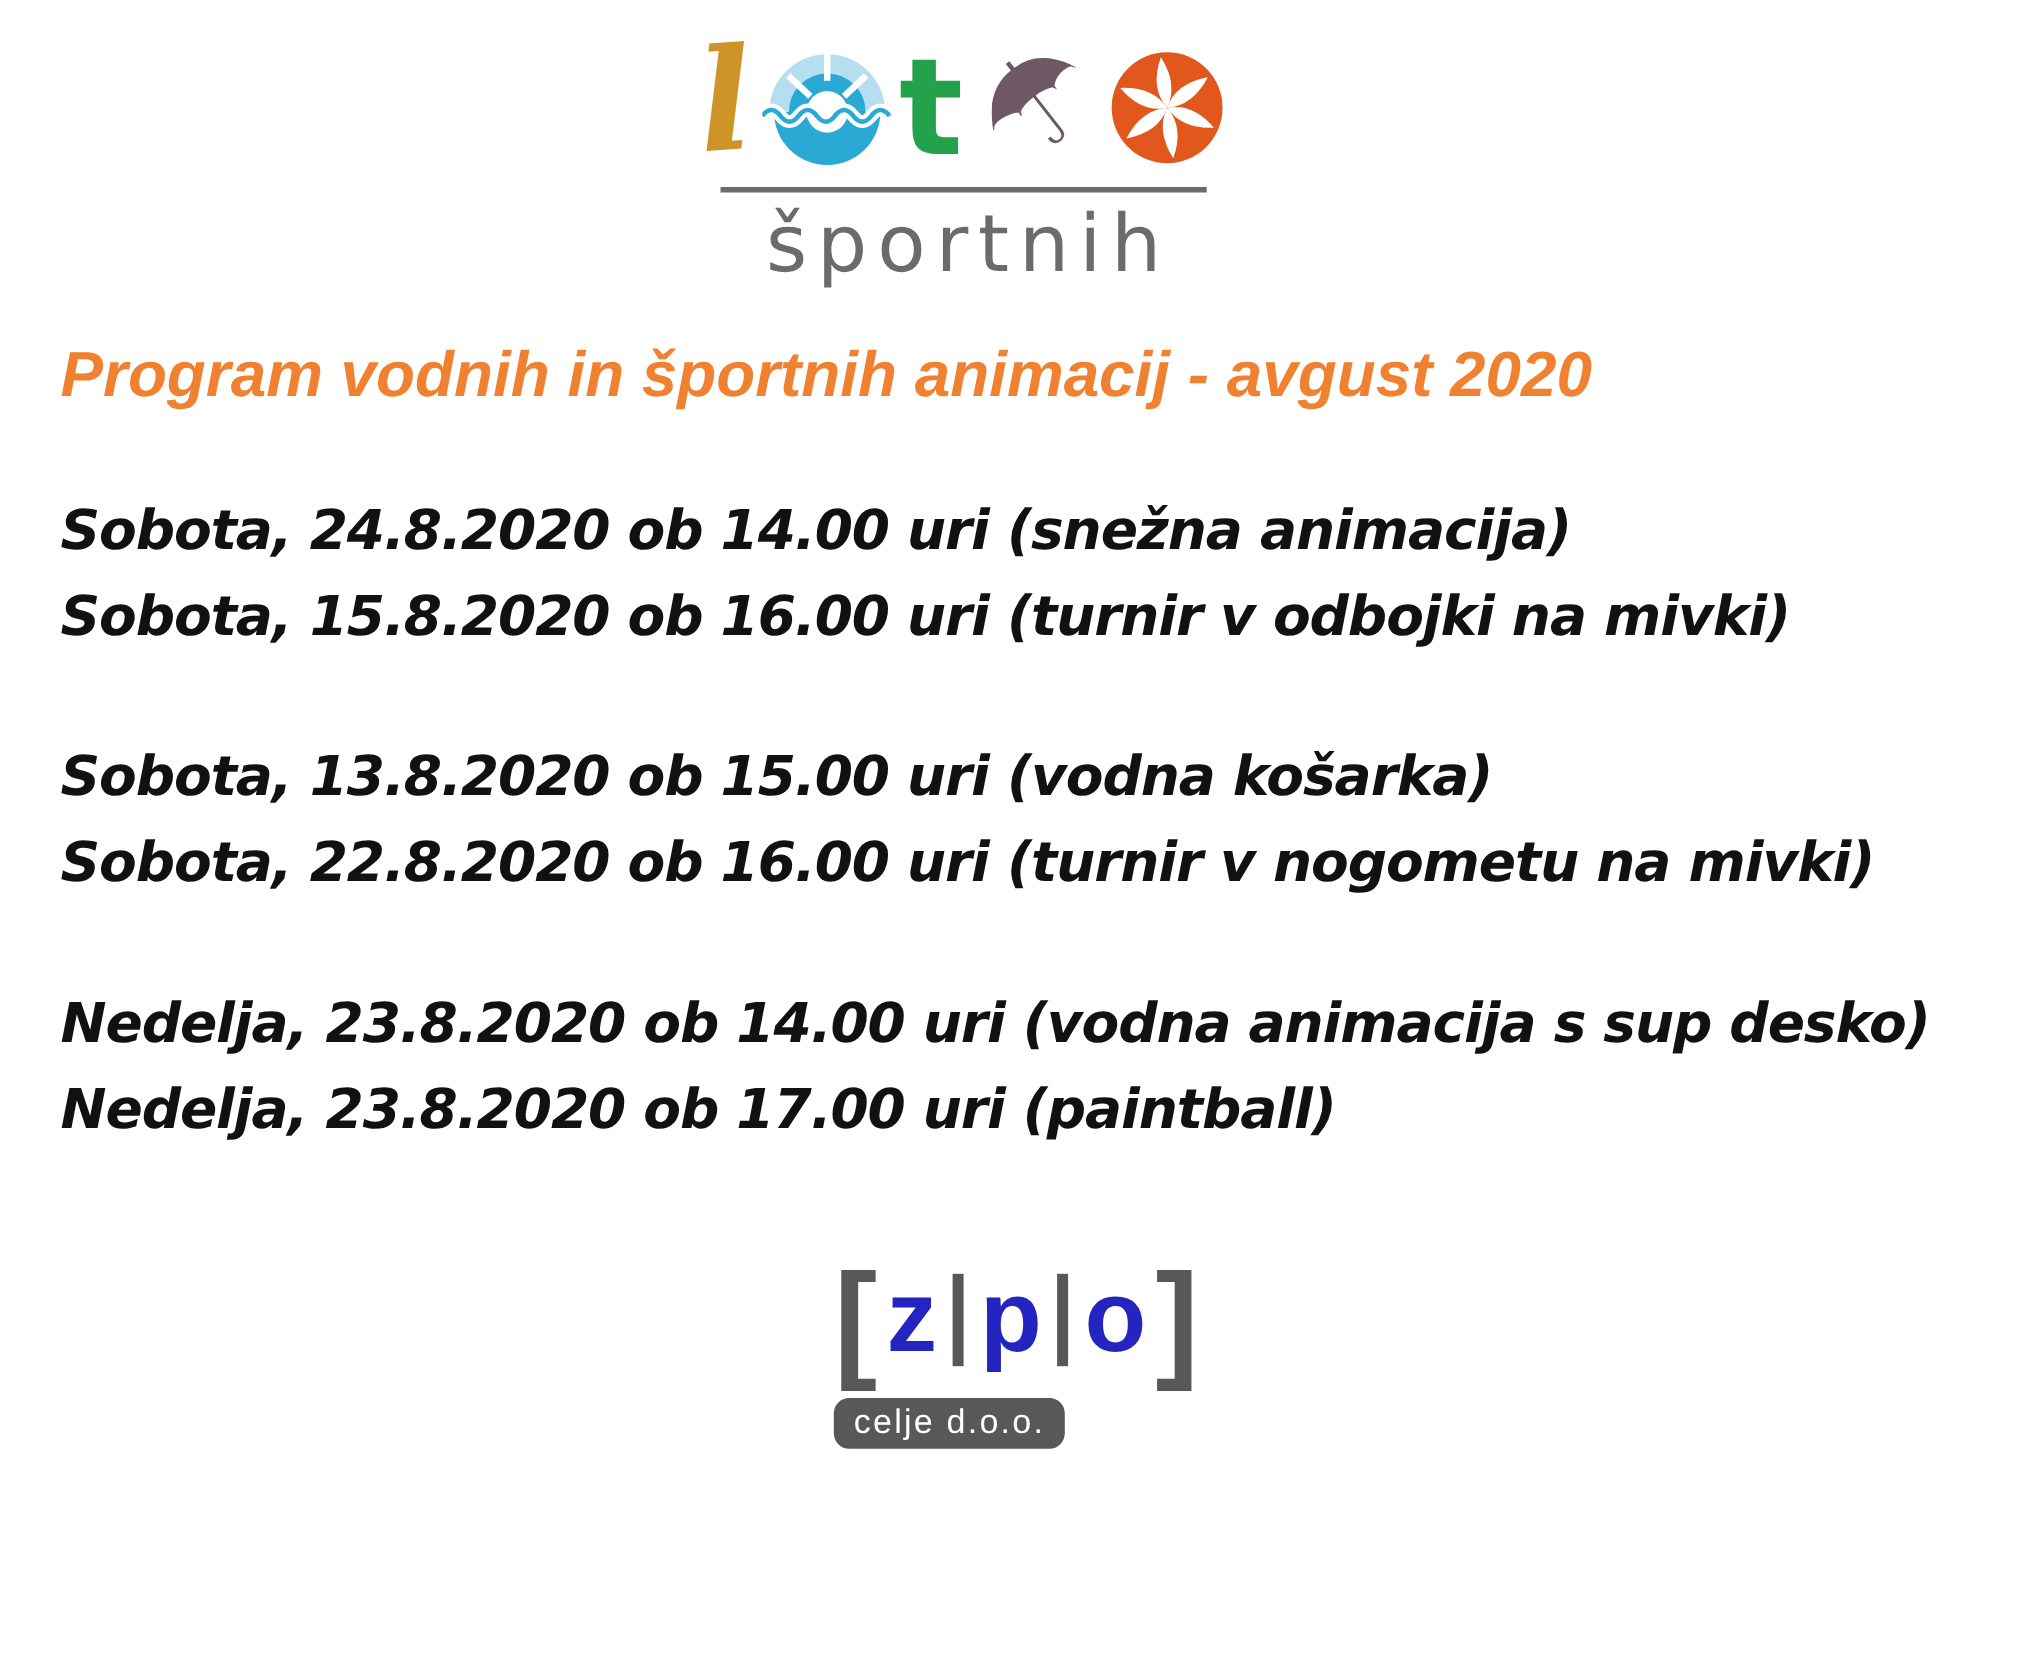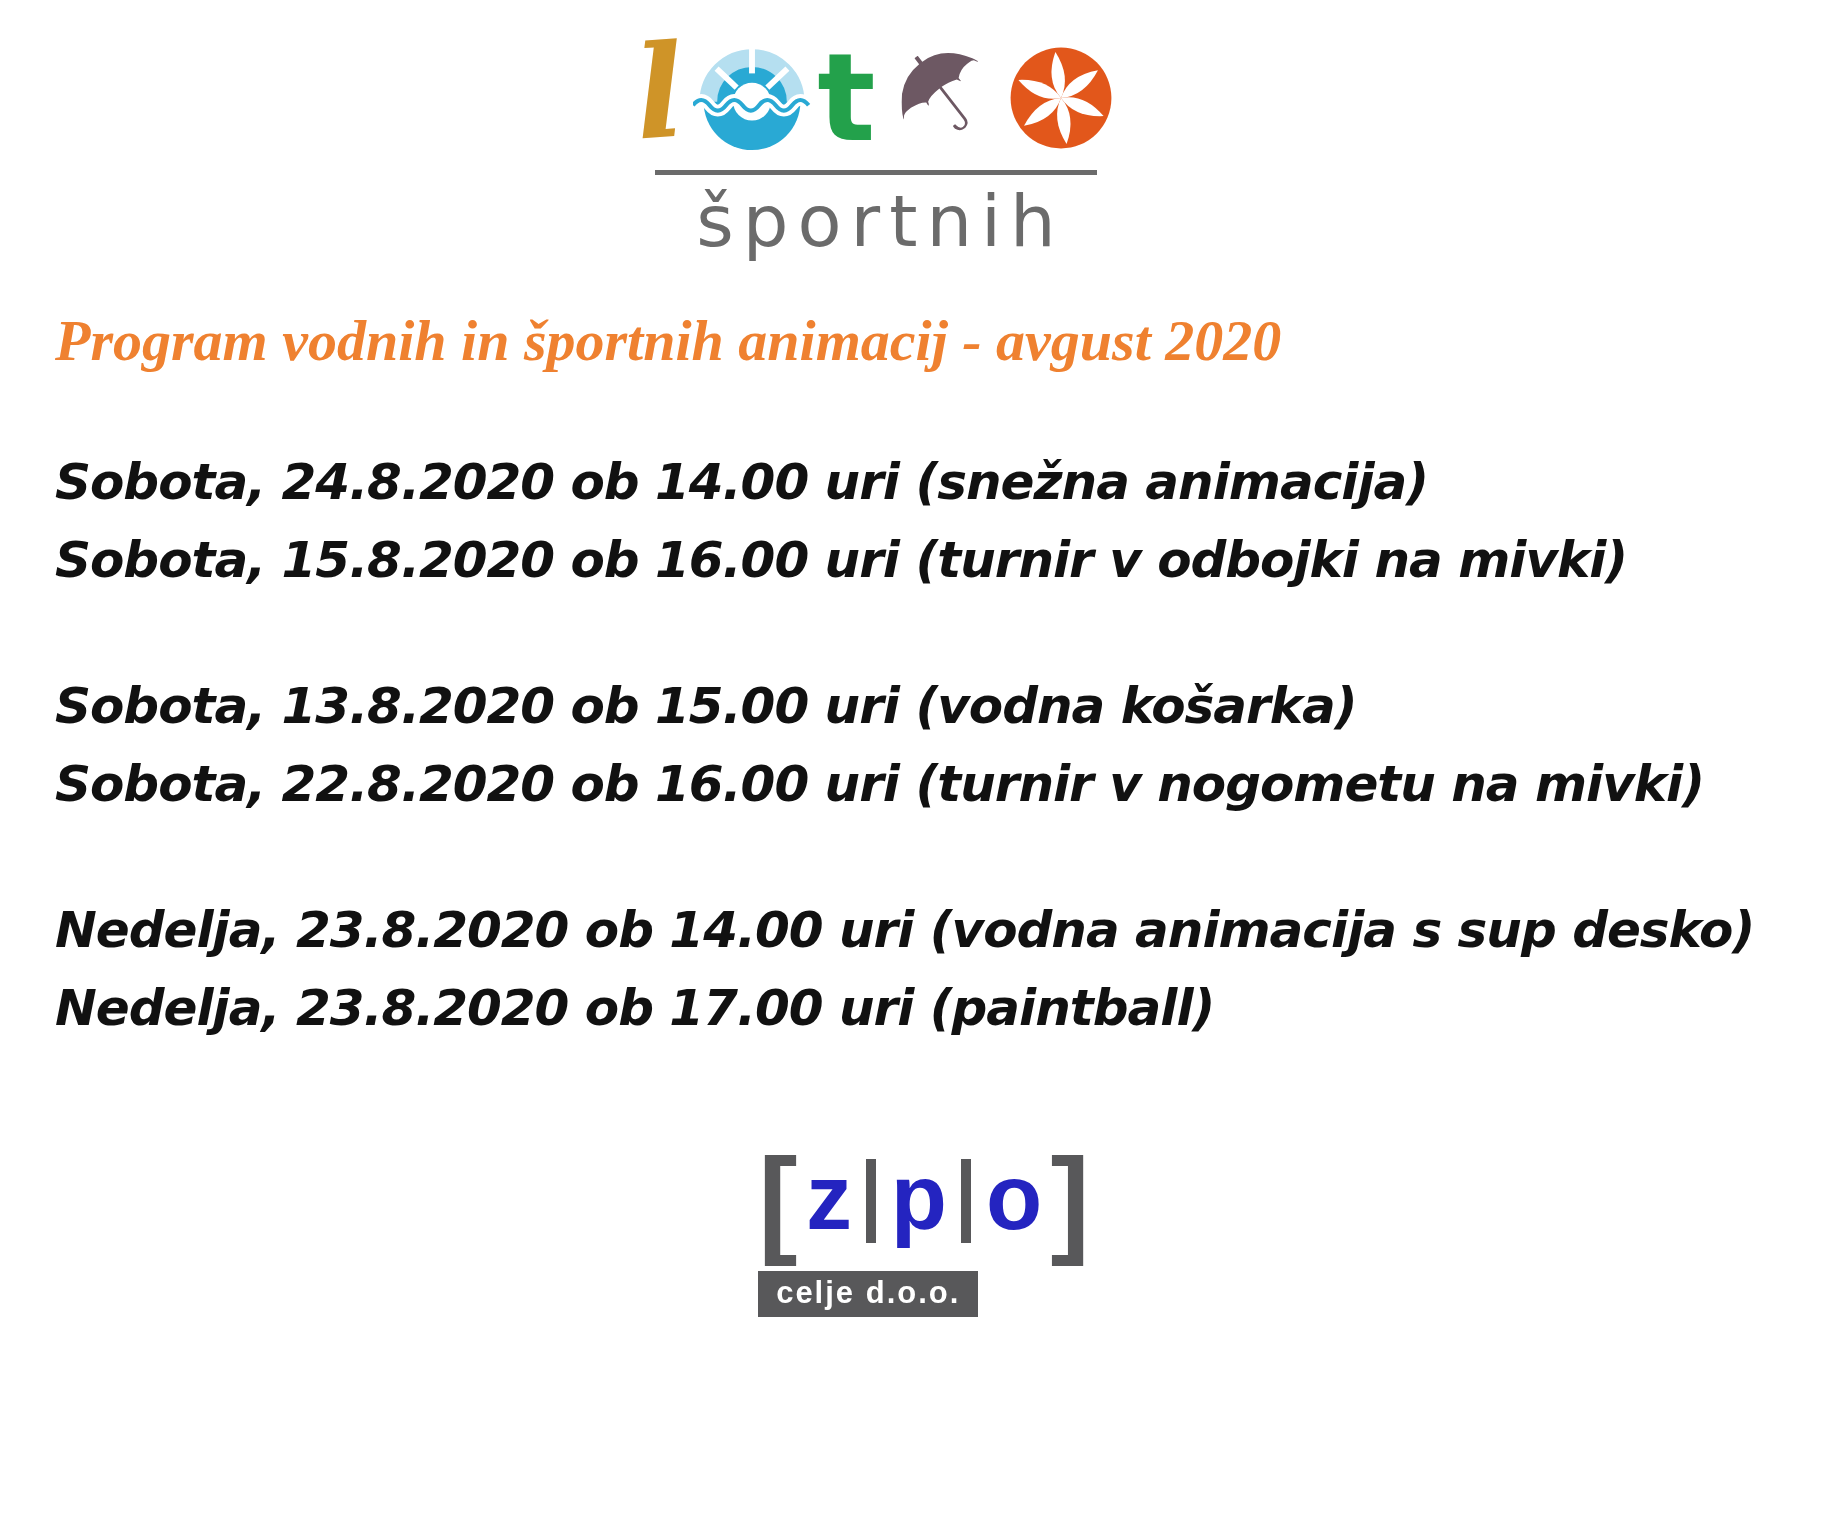--- a/index.html
+++ b/index.html
@@ -58,21 +58,21 @@
     font-family:"DejaVu Sans",sans-serif;
     font-weight:normal;
     font-size:72px;line-height:1.0;
     color:#6b6b6b;
     letter-spacing:9px;
     margin-left:9px; 
   }
   
   .heading{
     margin:52px 0 0 55px;
-    font-family:Liberation Serif, serif;
+    font-family:Liberation Sans, sans-serif;
     font-style:italic;font-weight:bold;
     font-size:58px;line-height:1.1;
     color:#ef8130;
   }
   
   .schedule{margin:84px 0 0 55px;}
   .schedule-group{margin:0 0 96px 0;}
   .schedule-group:last-child{margin-bottom:0;}
   .schedule-line{
     margin:0 0 28px 0;
@@ -112,24 +112,25 @@
     background:#58585a;
     vertical-align:-14px;
     margin:0 6px;
   }
   .celje-box{
     display:inline-block;
     margin-top:12px;
     background:#58585a;
     color:#ffffff;
     font-family:"Liberation Sans",sans-serif;
-    font-weight:bold;
+    font-weight:normal;
     font-size:31px;line-height:1.1;
     letter-spacing:2px;
     padding:5px 18px 7px;
+    border-radius:14px;
   }
 </style>
 </head>
 <body>
 
 <div class="page">
 
   <header class="logo-block">
     <div class="wordmark">
       <span class="letter-l">l</span>

